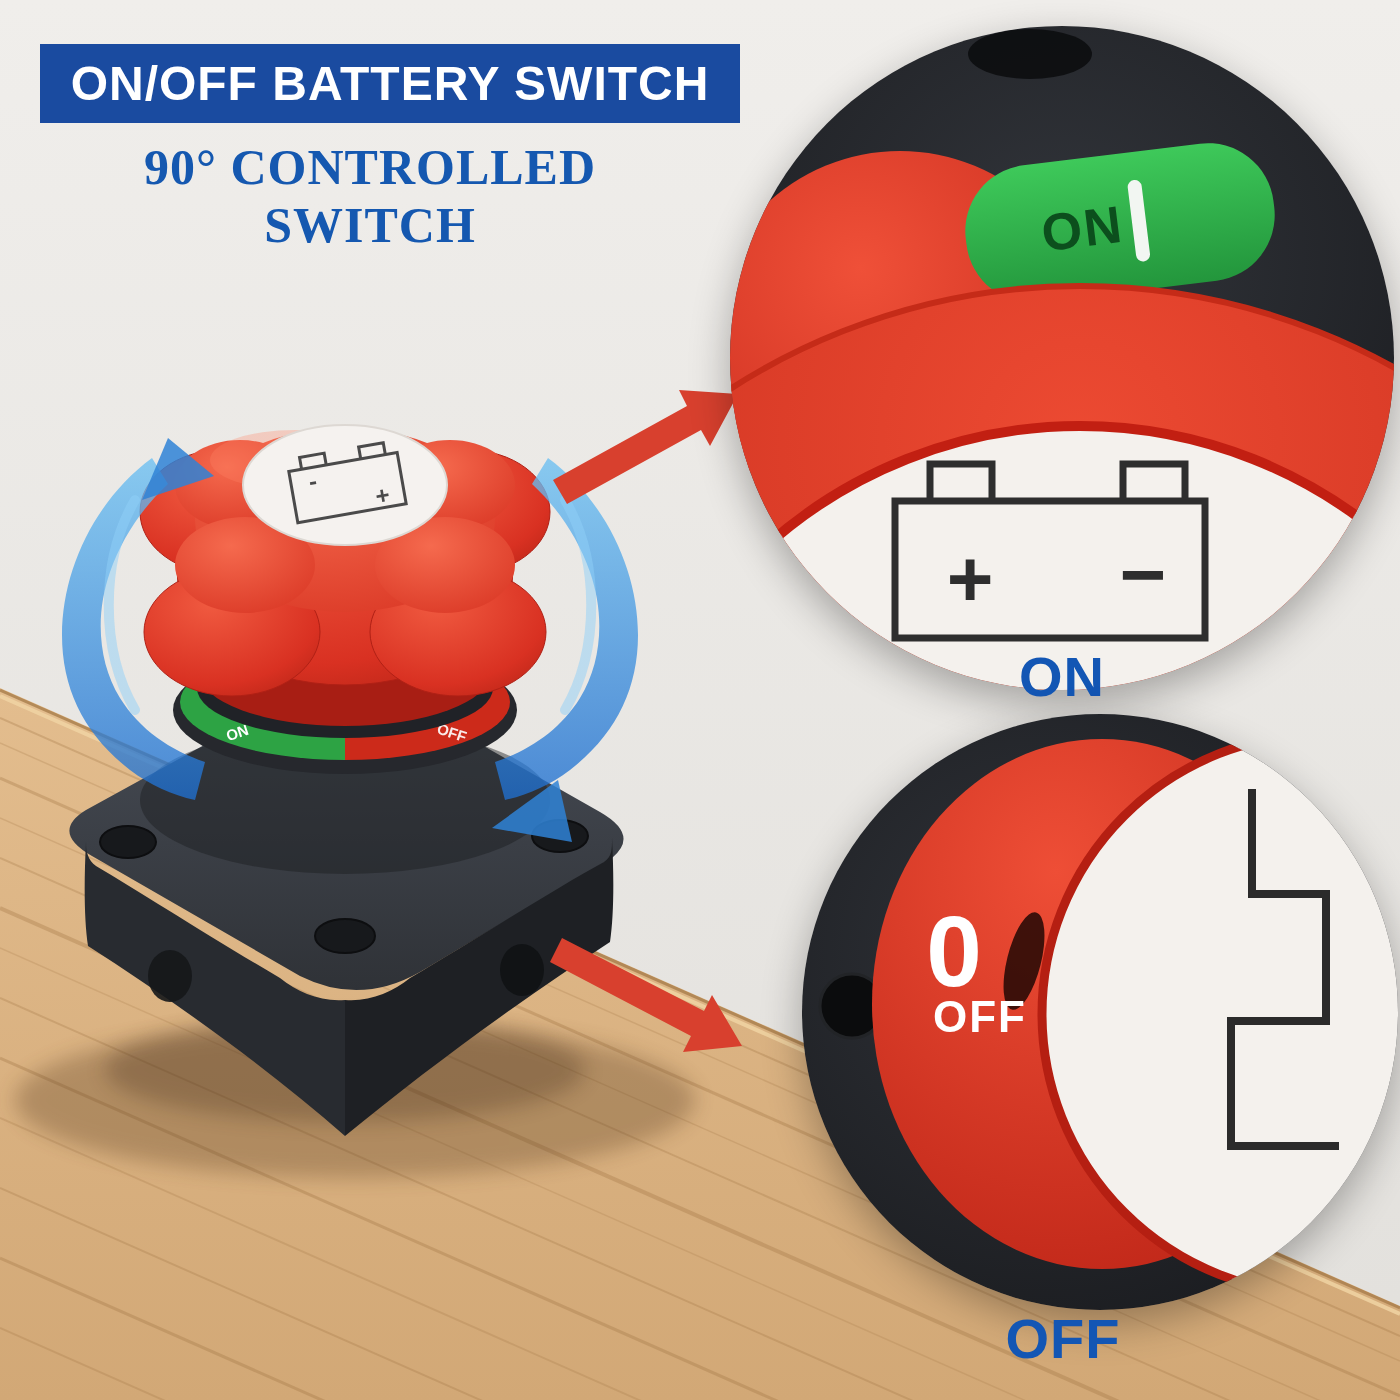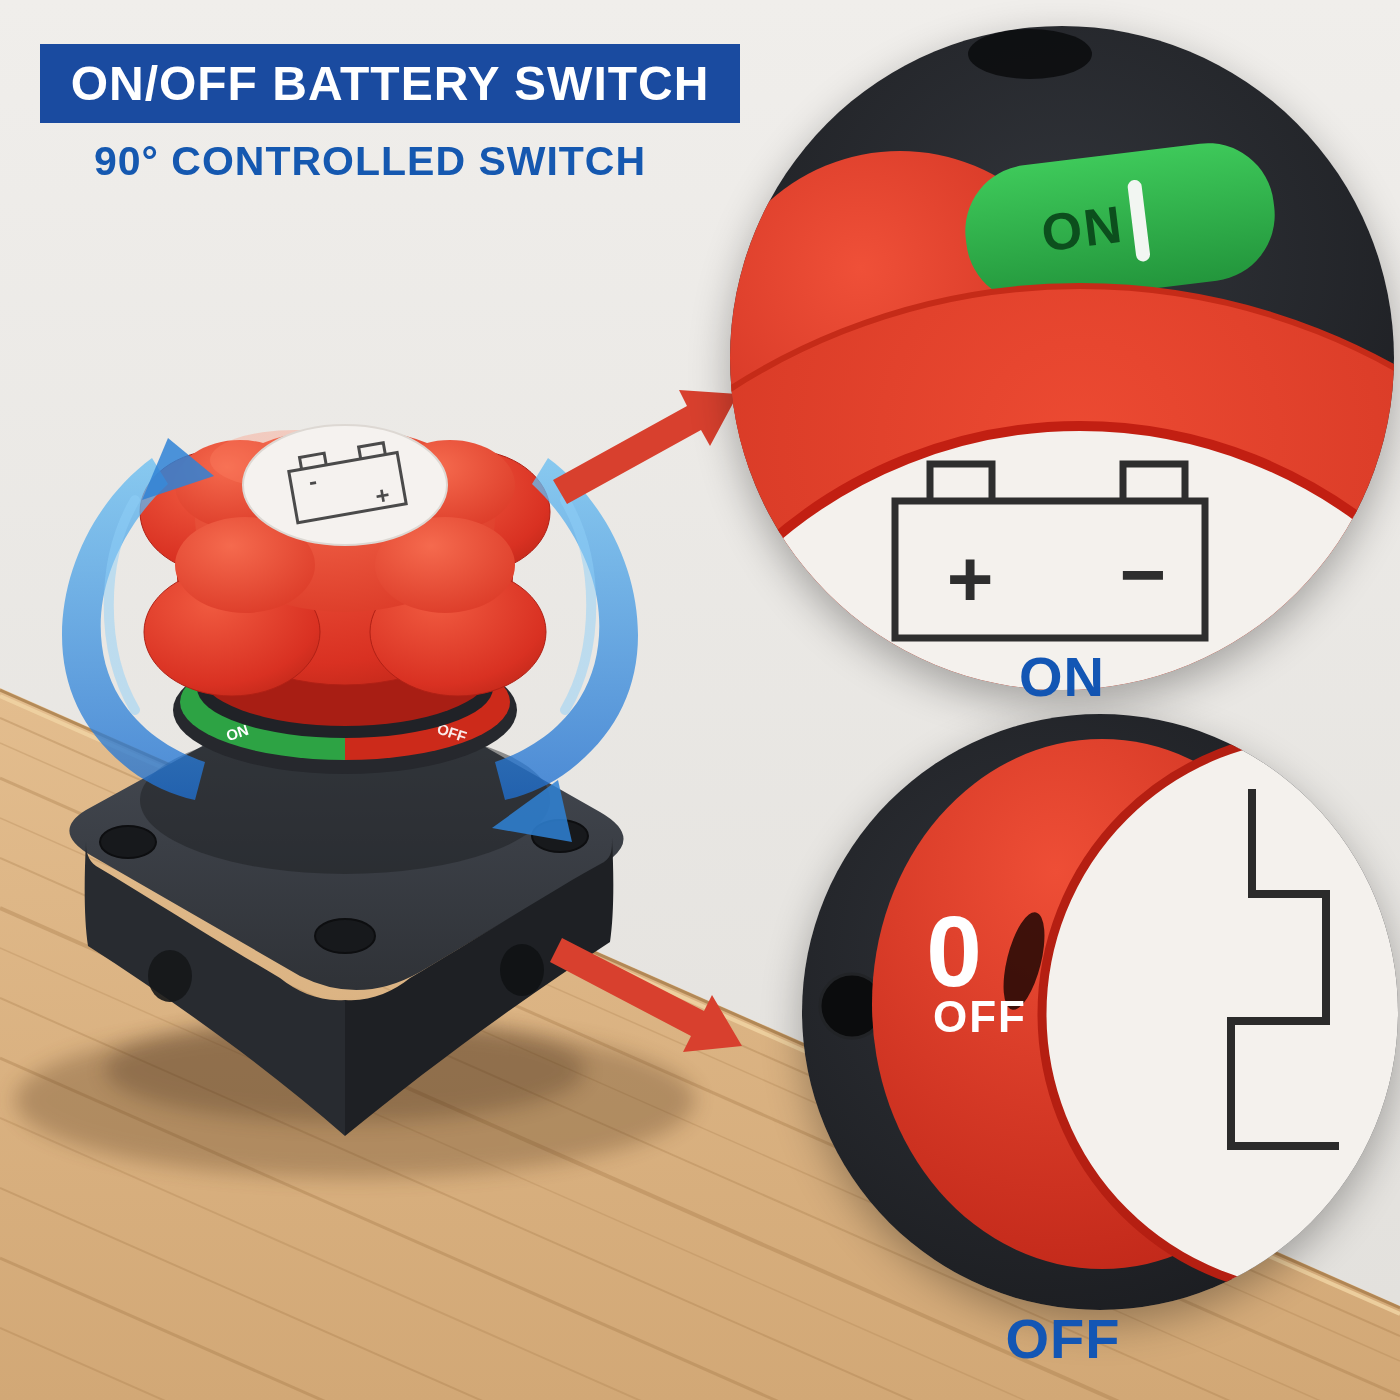--- a/index.html
+++ b/index.html
@@ -10,21 +10,21 @@
   .layer{position:absolute;left:0;top:0;}
   .banner{
     position:absolute;left:40px;top:36px;width:700px;height:79px;
     background:#1a4ba0;display:flex;align-items:center;justify-content:center;margin-top:8px;
   }
   .banner span{
     color:#ffffff;font-size:48px;font-weight:bold;letter-spacing:1px;white-space:nowrap;
   }
   .subtitle{
     position:absolute;left:40px;top:138px;width:660px;text-align:center;
-    color:#1558b0;font-size:41px;font-weight:bold;letter-spacing:1px;
+    color:#1558b0;font-size:50px;font-weight:bold;letter-spacing:1px;font-family:Liberation Serif, serif;
   }
   .callout{
     position:absolute;border-radius:50%;overflow:hidden;
     box-shadow:0 14px 40px rgba(0,0,0,.30);
   }
   .callout-on{left:730px;top:26px;width:664px;height:664px;}
   .callout-off{left:802px;top:714px;width:596px;height:596px;}
   .caption{
     position:absolute;text-align:center;color:#1356b4;font-weight:bold;font-size:56px;
     letter-spacing:1px;

